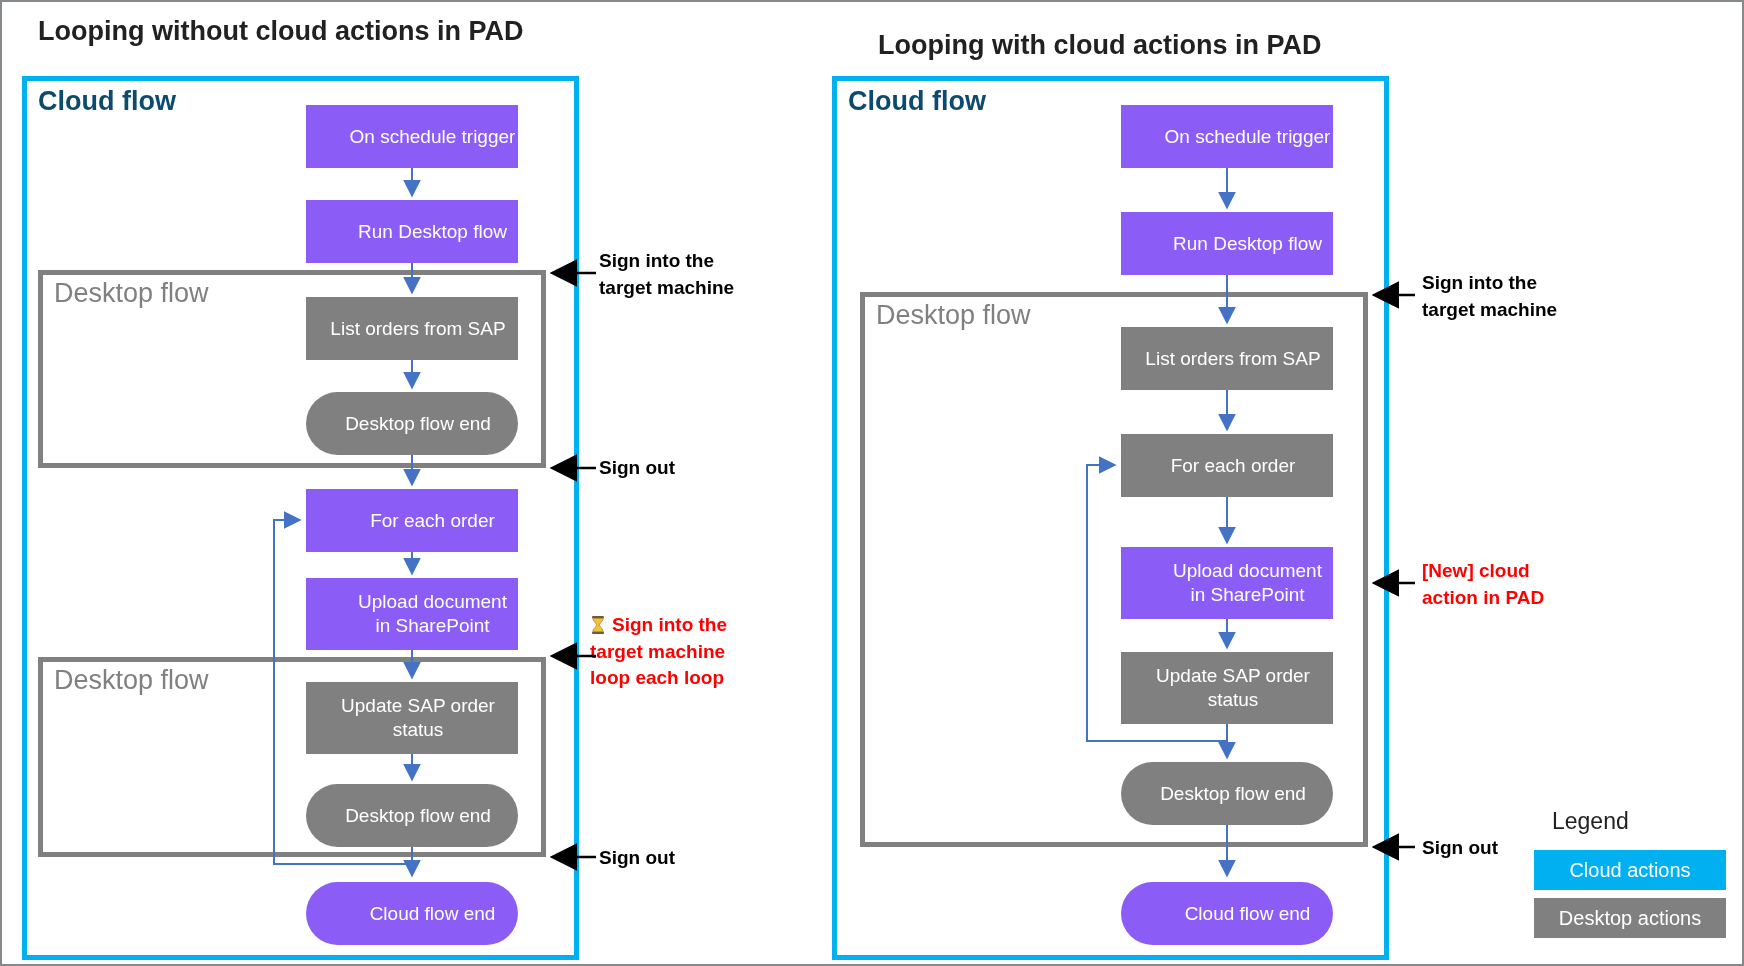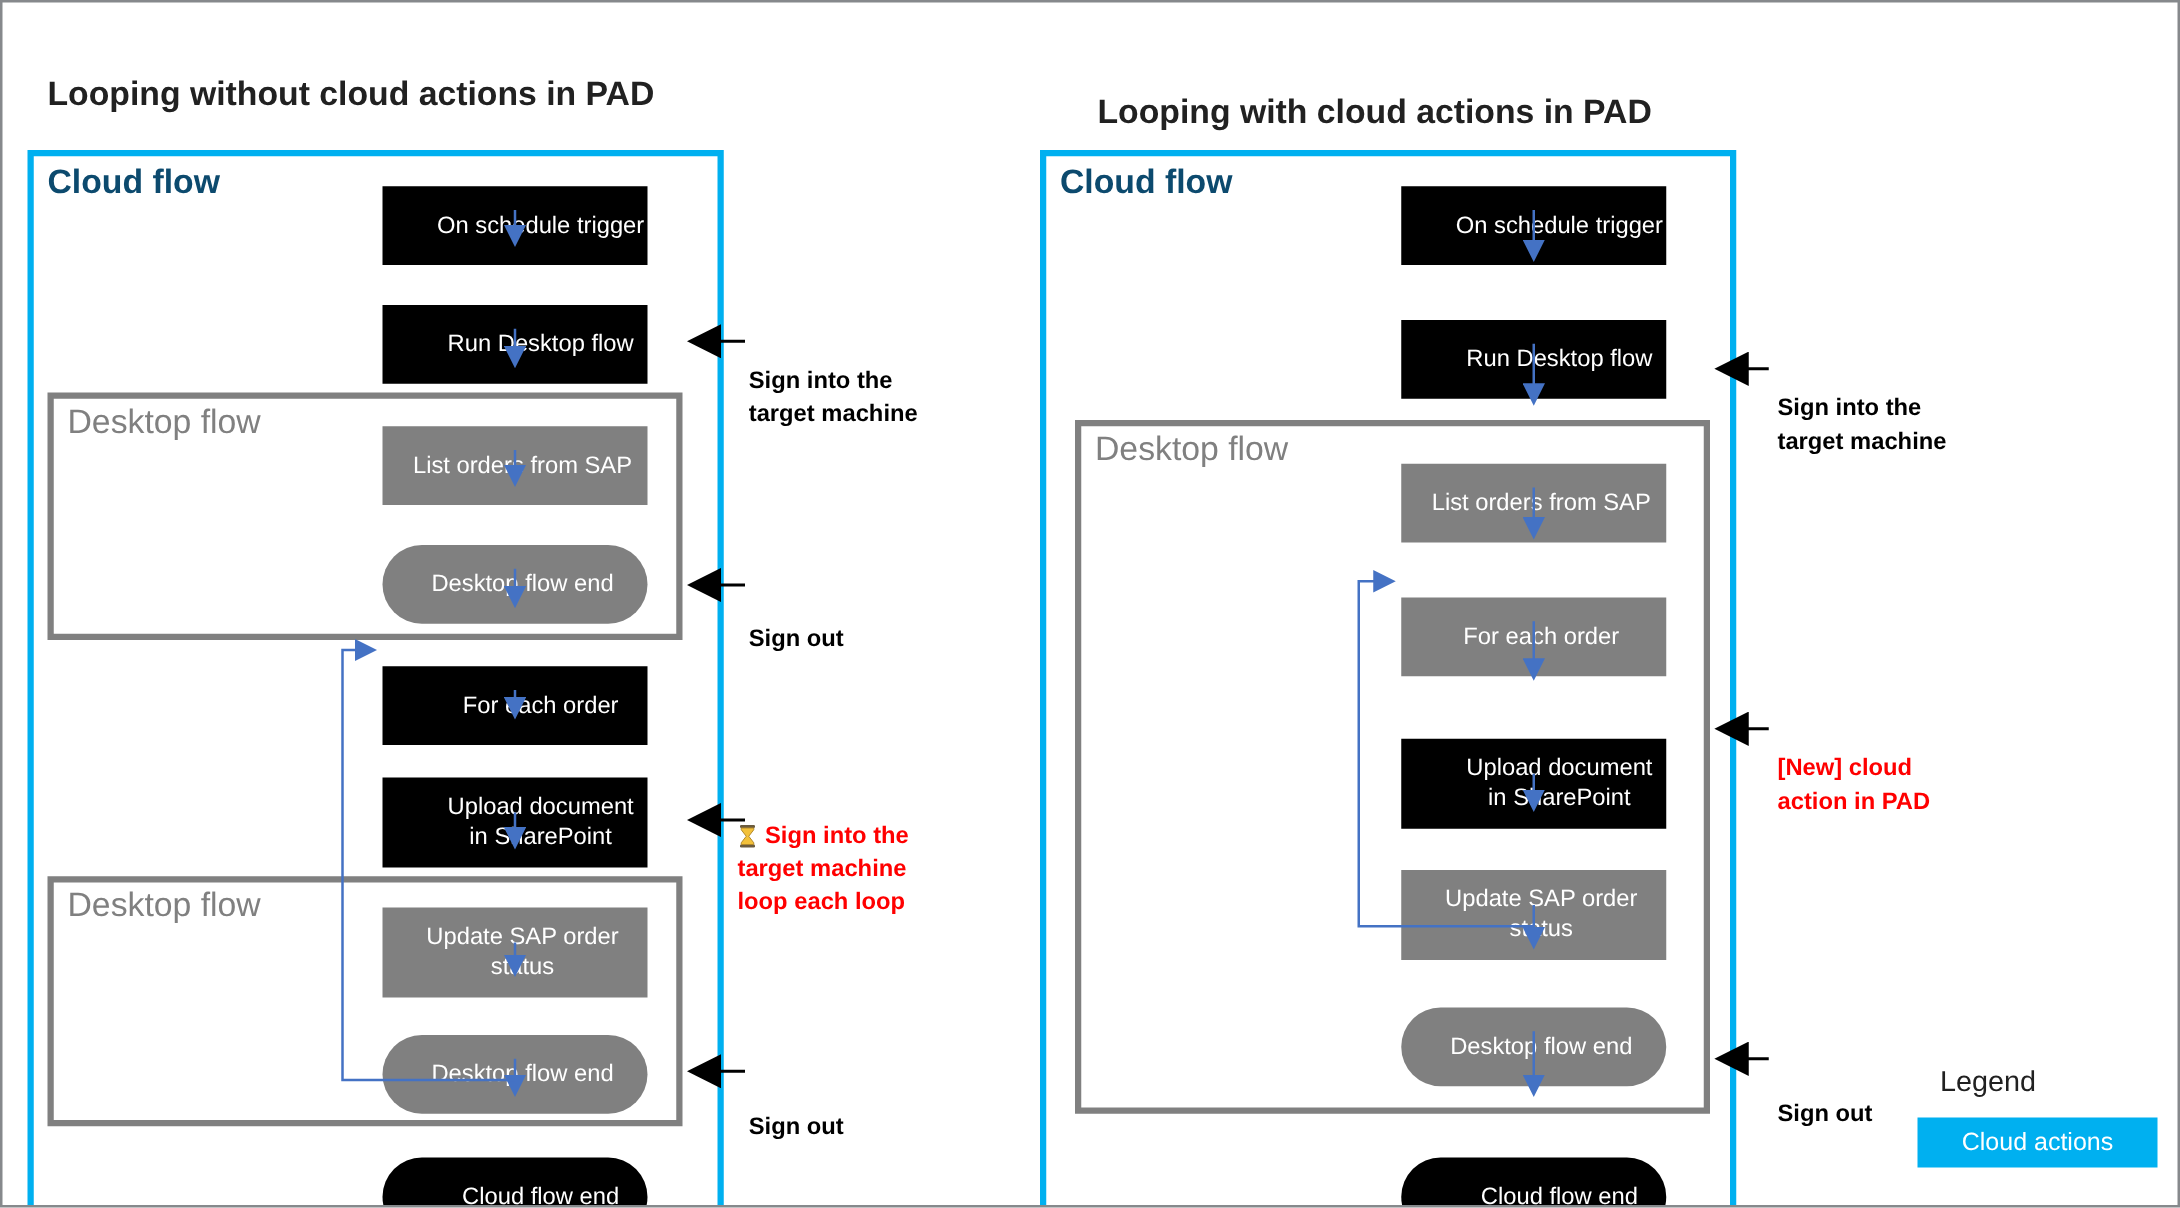--- a/index.html
+++ b/index.html
@@ -1,26 +1,26 @@
 <!DOCTYPE html>
 <html><head>
 <meta charset="utf-8">
 <style>
   * { box-sizing: border-box; }
   body { margin: 0; background: #ffffff; font-family: "Liberation Sans", sans-serif; }
   .canvas { position: relative; width: 1744px; height: 966px; background: #ffffff; border: 2px solid #86898c; overflow: hidden; }
-  .abs { position: absolute; margin-top: 44px; }
+  .abs { position: absolute; }
   .diagram-title { font-size: 27px; font-weight: bold; color: #212121; white-space: nowrap; }
   .cloud-box { border: 5px solid #00b0f0; }
   .desktop-box { border: 5px solid #808080; }
   .cloud-label { color: #0c4a6e; font-size: 27px; font-weight: bold; white-space: nowrap; }
   .desktop-label { color: #808080; font-size: 27px; white-space: nowrap; }
   .node { display: flex; align-items: center; justify-content: center; text-align: center;
           color: #ffffff; font-size: 19px; line-height: 1.25; }
-  .node.cloud { background: #000000; padding-left: 41px; }
+  .node.cloud { background: #8b5cf6; padding-left: 41px; }
   .node.desktop { background: #808080; padding-left: 12px; }
   .pill { border-radius: 34px; }
   .ln { display: block; }
   .ann { font-size: 19px; font-weight: bold; color: #000000; line-height: 1.4; white-space: nowrap; }
   .ann.red { color: #ff0000; }
   .ann-line { display: flex; align-items: center; gap: 6px; }
   .overlay { position: absolute; left: 0; top: 0; pointer-events: none; }
   .legend-title { font-size: 23px; color: #212121; }
   .legend-item { display: flex; align-items: center; justify-content: center; color: #ffffff; font-size: 20px; text-align: center; }
   .bg-cloud { background: #00b0f0; }
@@ -113,20 +113,21 @@
     <div>target machine</div>
   </div>
   <div class="ann red abs" style="left:1420px;top:556px;">
     <div>[New] cloud</div>
     <div>action in PAD</div>
   </div>
   <div class="ann abs" style="left:1420px;top:833px;">Sign out</div>
 
   <div class="legend-title abs" style="left:1550px;top:806px;">Legend</div>
   <div class="legend-item bg-cloud abs" style="left:1532px;top:848px;width:192px;height:40px;">Cloud actions</div>
+  <div class="legend-item bg-desktop abs" style="left:1532px;top:896px;width:192px;height:40px;">Desktop actions</div>
 
   <svg class="overlay" width="1744" height="966" viewBox="0 0 1744 966">
     <defs>
       <marker id="arrB" viewBox="0 0 10 10" refX="8" refY="5" markerWidth="9" markerHeight="9" orient="auto-start-reverse">
         <path d="M0,0 L10,5 L0,10 z" fill="#4472c4"></path>
       </marker>
       <marker id="arrK" viewBox="0 0 10 10" refX="8" refY="5" markerWidth="11" markerHeight="11" orient="auto-start-reverse">
         <path d="M0,0 L10,5 L0,10 z" fill="#000000"></path>
       </marker>
     </defs>

